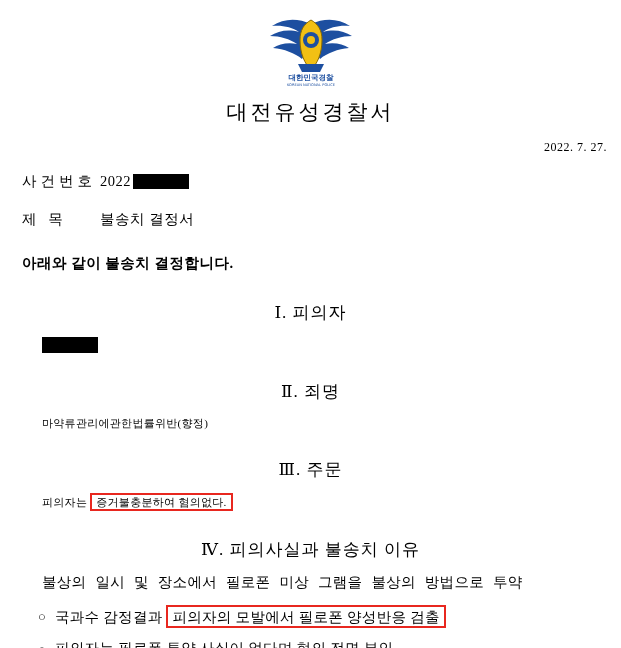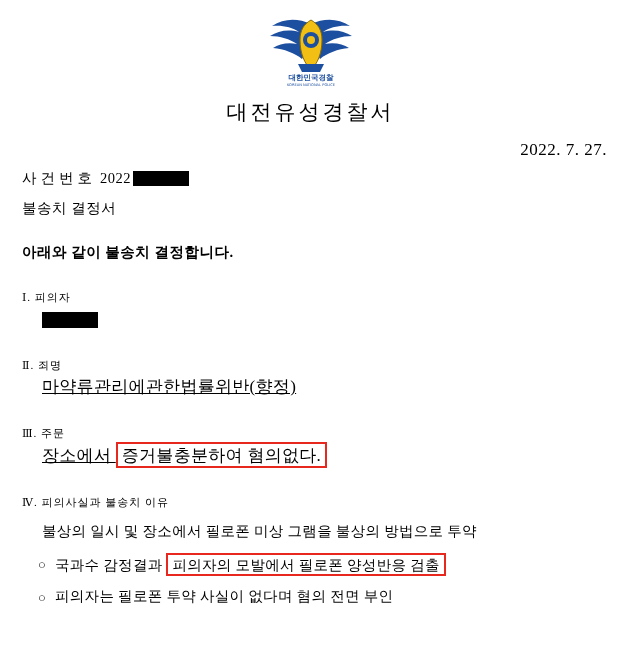--- a/index.html
+++ b/index.html
@@ -43,36 +43,36 @@
     font-size: 21px;
     font-weight: normal;
     letter-spacing: 3px;
     margin-top: 10px;
     font-family: "Liberation Serif", "DejaVu Serif", serif;
   }
 
   
   .doc-date {
     text-align: right;
-    font-size: 17px;
+    font-size: 12px;
     margin-top: 14px;
     padding-right: 14px;
     letter-spacing: 0.5px;
   }
 
   
   .body {
     padding: 0 22px 0 22px;
     font-size: 14.5px;
     line-height: 1.5;
   }
   .field-row {
     display: flex;
     align-items: center;
-    margin-top: 8px;
+    margin-top: 16px;
     letter-spacing: 0.5px;
   }
   .field-label {
     width: 78px;
     letter-spacing: 4px;
     white-space: nowrap;
   }
   .field-value {
     white-space: nowrap;
   }
@@ -97,27 +97,28 @@
     margin-top: 22px;
     letter-spacing: 0.5px;
     font-weight: bold;
   }
 
   .section {
     margin-top: 26px;
   }
   .section-head {
     letter-spacing: 1px;
+    font-size: 17px;
+    text-align: center;
+  }
+  .section-body {
+    margin-top: 10px;
+    padding-left: 20px;
+    letter-spacing: 0.3px;
     font-size: 11px;
-  }
-  .section-body {
-    padding-left: 20px;
-    letter-spacing: 0.3px;
-    font-size: 17px;
-    text-decoration: underline;
   }
 
   
   .hl {
     display: inline-block;
     border: 2px solid #e8271f;
     padding: 1px 4px 0 4px;
     line-height: 1.25;
   }
   .inline-pre {
@@ -137,20 +138,21 @@
     font-size: 13px;
     line-height: 1;
   }
   .bullet-text {
     letter-spacing: 0.3px;
   }
   .sec4-line1 {
     margin-top: 10px;
     padding-left: 20px;
     letter-spacing: 0.3px;
+    font-family: Liberation Mono, monospace;
   }
 </style>
 </head>
 <body>
 
 <div class="page">
 
   <div class="emblem-wrap">
     <div class="emblem">
       <svg width="86" height="78" viewBox="0 0 86 78" xmlns="http://www.w3.org/2000/svg">
@@ -180,41 +182,42 @@
   <div class="body">
 
     <div class="field-row">
       <div class="field-label">사건번호</div>
       <div class="field-value">
         <span>2022</span><span class="redact redact-case"></span>
       </div>
     </div>
 
     <div class="field-row">
+      <div class="field-label">제     목</div>
       <div class="field-value">불송치 결정서</div>
     </div>
 
     <div class="intro">아래와 같이 불송치 결정합니다.</div>
 
     <div class="section">
       <div class="section-head">Ⅰ. 피의자</div>
       <div class="section-body">
         <span class="redact redact-name"></span>
       </div>
     </div>
 
     <div class="section">
       <div class="section-head">Ⅱ. 죄명</div>
       <div class="section-body">마약류관리에관한법률위반(향정)</div>
     </div>
 
     <div class="section">
       <div class="section-head">Ⅲ. 주문</div>
       <div class="section-body">
-        <span class="inline-pre">장소에서 </span><span class="hl">증거불충분하여 혐의없다.</span>
+        <span class="inline-pre">피의자는 </span><span class="hl">증거불충분하여 혐의없다.</span>
       </div>
     </div>
 
     <div class="section">
       <div class="section-head">Ⅳ. 피의사실과 불송치 이유</div>
       <div class="sec4-line1">불상의 일시 및 장소에서 필로폰 미상 그램을 불상의 방법으로 투약</div>
 
       <div class="bullet-row">
         <span class="bullet-mark">○</span>
         <span class="bullet-text">

